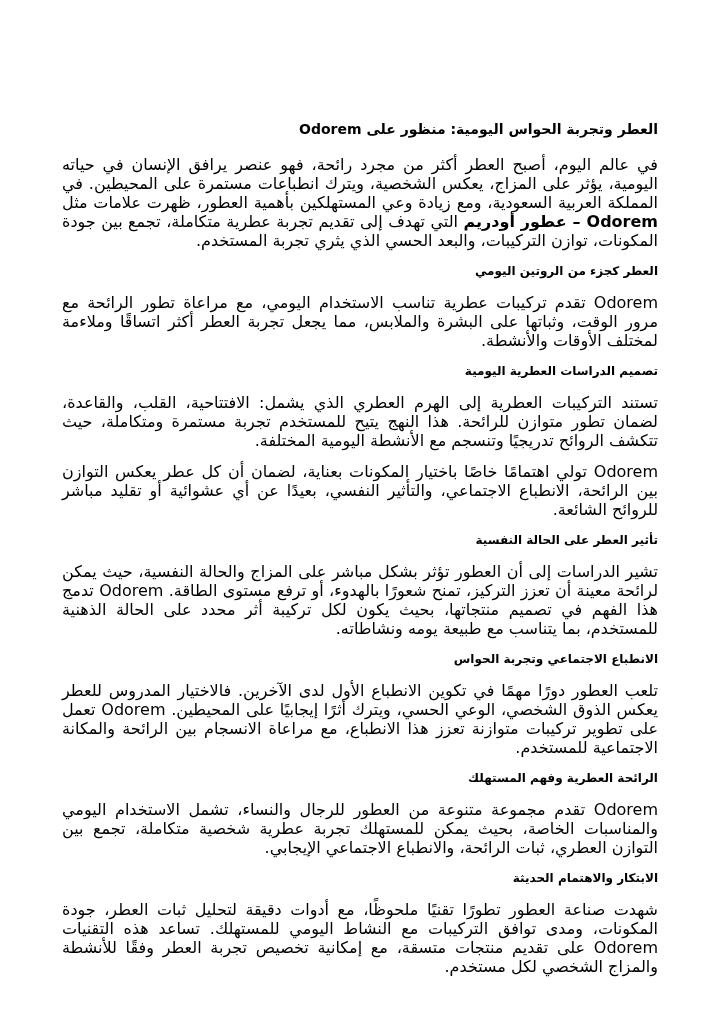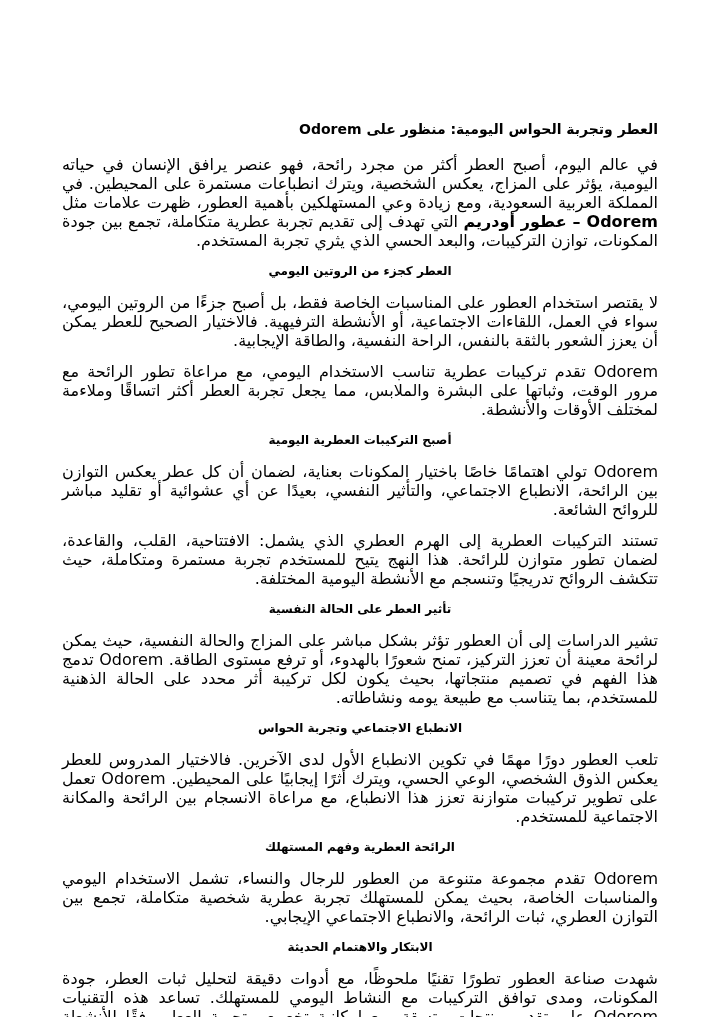--- a/index.html
+++ b/index.html
@@ -25,21 +25,21 @@
     font-weight: bold;
     line-height: 21px;
     margin: 0 0 15px 0;
     text-align: right;
   }
   .doc-heading {
     font-size: 12px;
     font-weight: bold;
     line-height: 19px;
     margin: 0 0 12px 0;
-    text-align: center;
+    text-align: right;
   }
   .doc-paragraph {
     font-size: 16px;
     font-weight: normal;
     line-height: 19px;
     margin: 0 0 12px 0;
     text-align: justify;
   }
   .doc-paragraph .run {
     white-space: pre-wrap;
@@ -49,25 +49,24 @@
   }
 </style>
 </head>
 <body>
 
 <div class="page">
   <div id="doc-content">
       <h1 class="doc-title">العطر وتجربة الحواس اليومية: منظور على Odorem</h1>
       <p class="doc-paragraph"><span class="run">في عالم اليوم، أصبح العطر أكثر من مجرد رائحة، فهو عنصر يرافق الإنسان في حياته اليومية، يؤثر على المزاج، يعكس الشخصية، ويترك انطباعات مستمرة على المحيطين. في المملكة العربية السعودية، ومع زيادة وعي المستهلكين بأهمية العطور، ظهرت علامات مثل </span><span class="run bold">Odorem – عطور أودريم</span><span class="run"> التي تهدف إلى تقديم تجربة عطرية متكاملة، تجمع بين جودة المكونات، توازن التركيبات، والبعد الحسي الذي يثري تجربة المستخدم.</span></p>
       <h2 class="doc-heading">العطر كجزء من الروتين اليومي</h2>
-      <p class="doc-paragraph"><span class="run">لا يقتصر استخدام العطور على المناسبات الخاصة فقط، بل أصبح جزءًا من الروتين اليومي، سواء في العمل، اللقاءات الاجتماعية، أو الأنشطة الترفيهية. فالاختيار الصحيح للعطر يمكن أن يعزز الشعور بالثقة بالنفس، الراحة النفسية، والطاقة الإيجابية.</span></p>
       <p class="doc-paragraph"><span class="run">Odorem تقدم تركيبات عطرية تناسب الاستخدام اليومي، مع مراعاة تطور الرائحة مع مرور الوقت، وثباتها على البشرة والملابس، مما يجعل تجربة العطر أكثر اتساقًا وملاءمة لمختلف الأوقات والأنشطة.</span></p>
-      <h2 class="doc-heading">أصبح التركيبات العطرية اليومية</h2>
+      <h2 class="doc-heading">تصميم الدراسات العطرية اليومية</h2>
+      <p class="doc-paragraph"><span class="run">تستند التركيبات العطرية إلى الهرم العطري الذي يشمل: الافتتاحية، القلب، والقاعدة، لضمان تطور متوازن للرائحة. هذا النهج يتيح للمستخدم تجربة مستمرة ومتكاملة، حيث تتكشف الروائح تدريجيًا وتنسجم مع الأنشطة اليومية المختلفة.</span></p>
       <p class="doc-paragraph"><span class="run">Odorem تولي اهتمامًا خاصًا باختيار المكونات بعناية، لضمان أن كل عطر يعكس التوازن بين الرائحة، الانطباع الاجتماعي، والتأثير النفسي، بعيدًا عن أي عشوائية أو تقليد مباشر للروائح الشائعة.</span></p>
-      <p class="doc-paragraph"><span class="run">تستند التركيبات العطرية إلى الهرم العطري الذي يشمل: الافتتاحية، القلب، والقاعدة، لضمان تطور متوازن للرائحة. هذا النهج يتيح للمستخدم تجربة مستمرة ومتكاملة، حيث تتكشف الروائح تدريجيًا وتنسجم مع الأنشطة اليومية المختلفة.</span></p>
       <h2 class="doc-heading">تأثير العطر على الحالة النفسية</h2>
       <p class="doc-paragraph"><span class="run">تشير الدراسات إلى أن العطور تؤثر بشكل مباشر على المزاج والحالة النفسية، حيث يمكن لرائحة معينة أن تعزز التركيز، تمنح شعورًا بالهدوء، أو ترفع مستوى الطاقة. Odorem تدمج هذا الفهم في تصميم منتجاتها، بحيث يكون لكل تركيبة أثر محدد على الحالة الذهنية للمستخدم، بما يتناسب مع طبيعة يومه ونشاطاته.</span></p>
       <h2 class="doc-heading">الانطباع الاجتماعي وتجربة الحواس</h2>
       <p class="doc-paragraph"><span class="run">تلعب العطور دورًا مهمًا في تكوين الانطباع الأول لدى الآخرين. فالاختيار المدروس للعطر يعكس الذوق الشخصي، الوعي الحسي، ويترك أثرًا إيجابيًا على المحيطين. Odorem تعمل على تطوير تركيبات متوازنة تعزز هذا الانطباع، مع مراعاة الانسجام بين الرائحة والمكانة الاجتماعية للمستخدم.</span></p>
       <h2 class="doc-heading">الرائحة العطرية وفهم المستهلك</h2>
       <p class="doc-paragraph"><span class="run">Odorem تقدم مجموعة متنوعة من العطور للرجال والنساء، تشمل الاستخدام اليومي والمناسبات الخاصة، بحيث يمكن للمستهلك تجربة عطرية شخصية متكاملة، تجمع بين التوازن العطري، ثبات الرائحة، والانطباع الاجتماعي الإيجابي.</span></p>
       <h2 class="doc-heading">الابتكار والاهتمام الحديثة</h2>
       <p class="doc-paragraph"><span class="run">شهدت صناعة العطور تطورًا تقنيًا ملحوظًا، مع أدوات دقيقة لتحليل ثبات العطر، جودة المكونات، ومدى توافق التركيبات مع النشاط اليومي للمستهلك. تساعد هذه التقنيات Odorem على تقديم منتجات متسقة، مع إمكانية تخصيص تجربة العطر وفقًا للأنشطة والمزاج الشخصي لكل مستخدم.</span></p>
     </div>
 </div>

